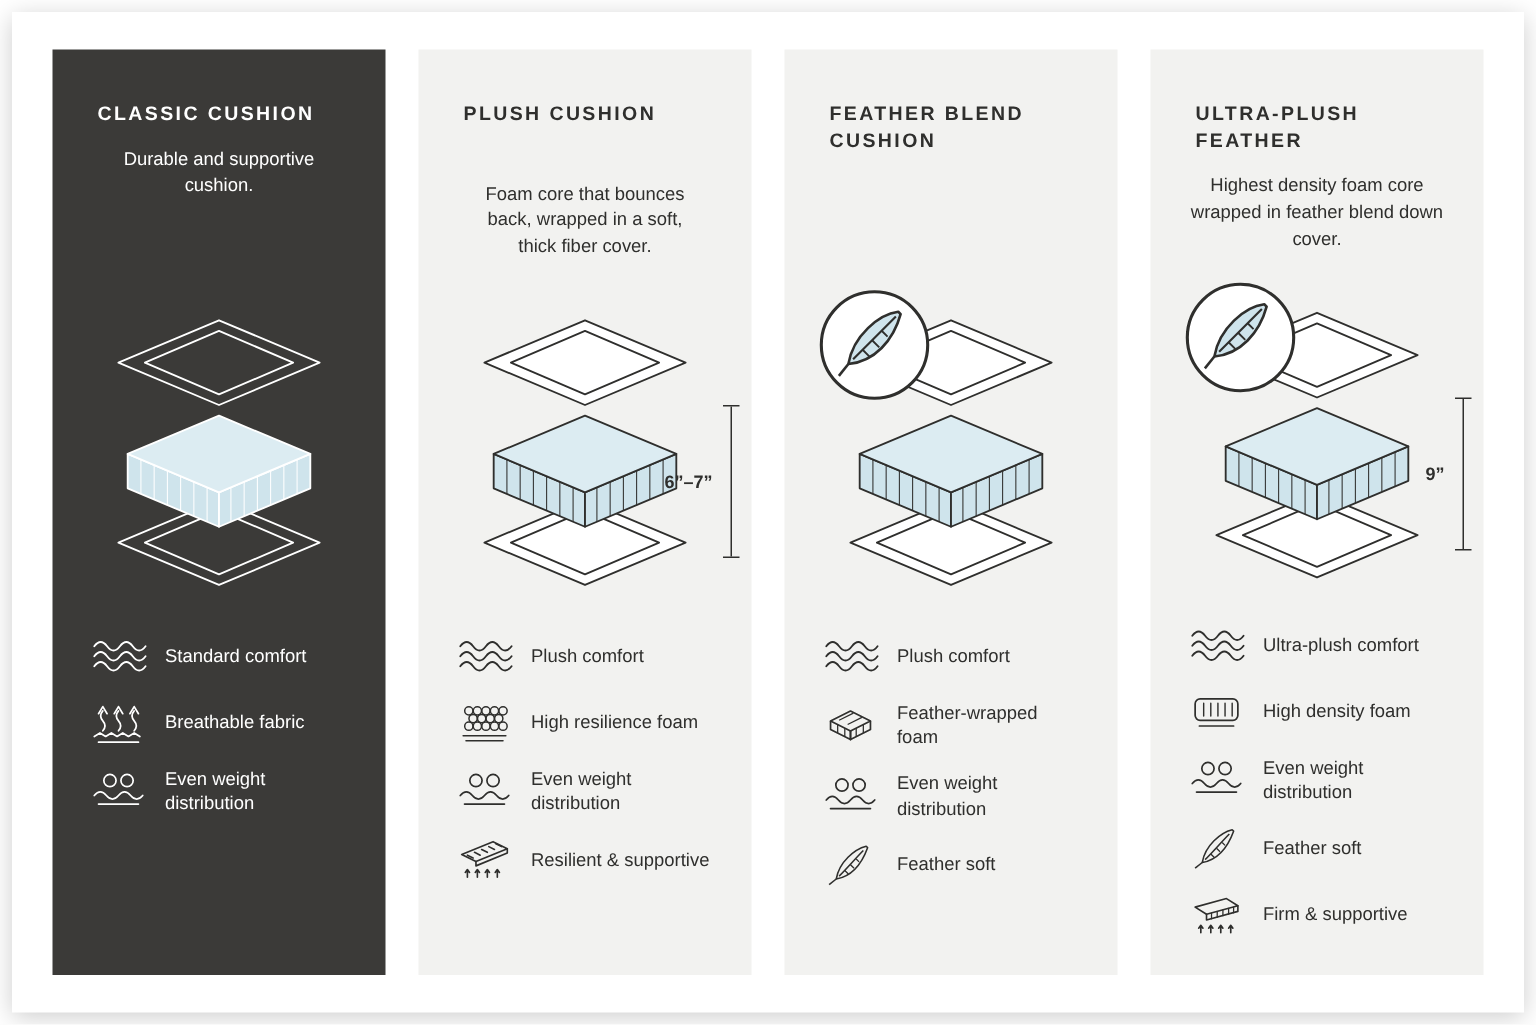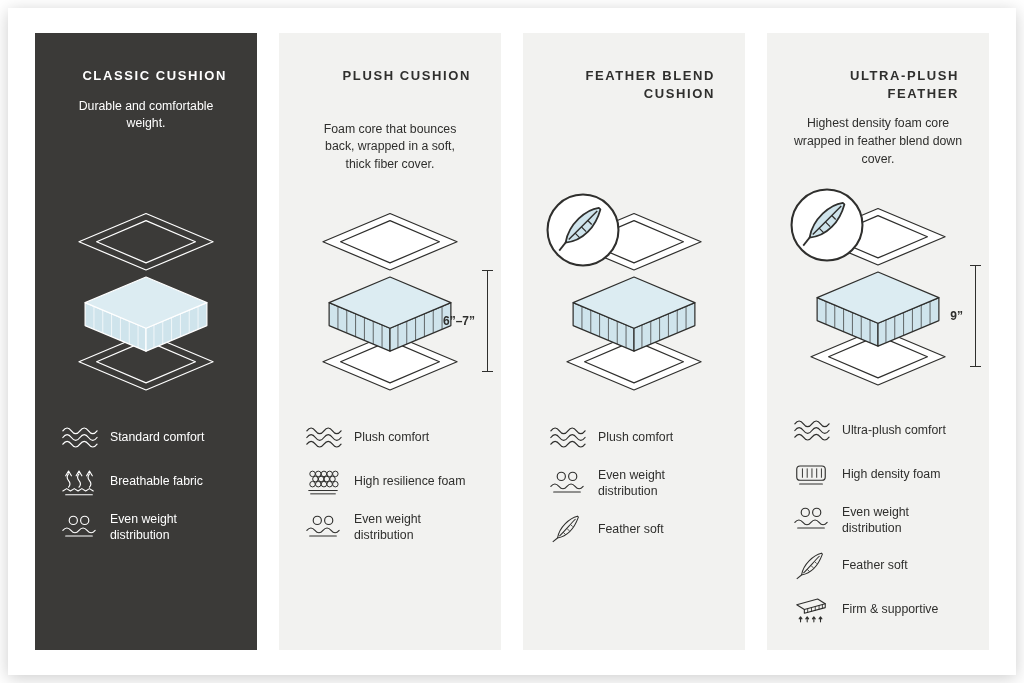--- a/index.html
+++ b/index.html
@@ -4,21 +4,21 @@
 <style>
   html,body{margin:0;padding:0;background:#fafafa;font-family:"Liberation Sans","DejaVu Sans",sans-serif;}
   .page{position:relative;width:1024px;height:683px;background:#fff;overflow:hidden;}
   .frame{position:absolute;left:8px;top:8px;right:8px;bottom:8px;background:#ffffff;
          box-shadow:0 3px 16px rgba(0,0,0,.20);display:flex;gap:22px;padding:25px 23px;
          box-sizing:border-box;justify-content:center;}
   .card{width:222px;flex:0 0 222px;box-sizing:border-box;padding:34px 24px 26px;display:flex;flex-direction:column;}
   .card.light{background:var(--light-bg);color:var(--text-dark);--cover-fill:#ffffff;}
   .card.dark{background:var(--dark-bg);color:var(--text-light);--cover-fill:var(--dark-bg);}
   .card-title{margin:0 auto;max-width:162px;font-size:13px;font-weight:bold;letter-spacing:1.6px;
-              text-align:right;line-height:1.35;}
+              text-align:left;line-height:1.35;}
   .card-desc{margin:13px auto 0;font-size:12.3px;line-height:1.45;text-align:center;}
   .card-header{height:128px;}
   .card:nth-child(1) .card-desc{max-width:146px;}
   .card:nth-child(2) .card-desc{max-width:152px;margin-top:36px;}
   .card:nth-child(3) .card-desc{max-width:200px;}
   .card:nth-child(4) .card-desc{max-width:178px;}
   .illus{height:212px;position:relative;display:flex;align-items:center;justify-content:center;font-weight:bold;}
   .illus-wrap{position:relative;width:150px;}
   .cushion-svg{display:block;width:150px;height:auto;}
   .feather-badge{position:absolute;left:-14px;top:-18px;width:76px;height:76px;}
@@ -35,21 +35,21 @@
   .f-label{margin-left:11px;font-size:12.3px;line-height:1.32;}
 </style>
 </head>
 <body>
 
 <div class="page">
   <div class="frame" id="cards">
       <section class="card dark">
         <div class="card-header">
           <h2 class="card-title">CLASSIC CUSHION</h2>
-          <p class="card-desc">Durable and comfortable weight.</p>
+          <p class="card-desc">Durable and supportive cushion.</p>
         </div>
         <div class="illus">
           <div class="illus-wrap">
             <svg class="cushion-svg" viewBox="0 0 170 206">
               <g fill="var(--cover-fill)" stroke="currentColor" stroke-width="1.4" stroke-linejoin="round">
                 <path d="M85 140 L161 172 L85 204 L9 172 Z"></path>
                 <path fill="none" d="M85 148 L141 172 L85 196 L29 172 Z"></path>
               </g>
               <g stroke="currentColor" stroke-width="1.4" stroke-linejoin="round">
                 <path fill="#cfe4ec" d="M16 105 L16 131 L85 160 L85 134 Z"></path>
@@ -187,20 +187,36 @@
                 <g fill="none" stroke="currentColor" stroke-width="1.2" stroke-linecap="round">
                   <circle cx="14" cy="7.5" r="4.3"></circle>
                   <circle cx="26" cy="7.5" r="4.3"></circle>
                   <path d="M3 18 q4.25 -5 8.5 0 t8.5 0 t8.5 0 t8.5 0"></path>
                   <path d="M6 24 h28"></path>
                 </g>
               </svg>
             </span>
             <span class="f-label">Even weight distribution</span>
           </li>
+          <li class="feature">
+            <span class="f-icon">
+              <svg viewBox="0 0 40 30">
+                <g fill="none" stroke="currentColor" stroke-width="1.15" stroke-linecap="round" stroke-linejoin="round">
+                  <path d="M4 12 L26 3 L36 8 L14 17 Z"></path>
+                  <path d="M14 17 L14 20 L36 11 L36 8"></path>
+                  <path d="M8 12.5 l4 2 M13 10.5 l4 2 M18 8.5 l4 2 M23 6.5 l4 2 M28 4.5 l4 2"></path>
+                  <path d="M8 28 v-5 M6.5 24.6 L8 22.6 L9.5 24.6"></path>
+                  <path d="M15 28 v-5 M13.5 24.6 L15 22.6 L16.5 24.6"></path>
+                  <path d="M22 28 v-5 M20.5 24.6 L22 22.6 L23.5 24.6"></path>
+                  <path d="M29 28 v-5 M27.5 24.6 L29 22.6 L30.5 24.6"></path>
+                </g>
+              </svg>
+            </span>
+            <span class="f-label">Resilient &amp; supportive</span>
+          </li>
         </ul>
       </section>
       <section class="card light">
         <div class="card-header">
           <h2 class="card-title">FEATHER BLEND CUSHION</h2>
         </div>
         <div class="illus">
           <div class="illus-wrap">
             <svg class="cushion-svg" viewBox="0 0 170 206">
               <g fill="var(--cover-fill)" stroke="currentColor" stroke-width="1.4" stroke-linejoin="round">
@@ -241,20 +257,34 @@
                   <path d="M3 15 q4.5 -6 9 0 t9 0 t9 0 t9 0"></path>
                   <path d="M3 22 q4.5 -6 9 0 t9 0 t9 0 t9 0"></path>
                 </g>
               </svg>
             </span>
             <span class="f-label">Plush comfort</span>
           </li>
           <li class="feature">
             <span class="f-icon">
               <svg viewBox="0 0 40 30">
+                <g fill="none" stroke="currentColor" stroke-width="1.2" stroke-linejoin="round">
+                  <path d="M6 12 L20 5 L34 12 L20 19 Z"></path>
+                  <path d="M6 12 V18 L20 25 V19"></path>
+                  <path d="M34 12 V18 L20 25 V19"></path>
+                  <path d="M11 14.5 V20.5 M16 17 V23 M24 17 V23 M29 14.5 V20.5" stroke-width="0.9"></path>
+                  <path d="M12 11.5 L22 6.5 M18 14.5 L28 9.5" stroke-width="0.9"></path>
+                </g>
+              </svg>
+            </span>
+            <span class="f-label">Feather-wrapped foam</span>
+          </li>
+          <li class="feature">
+            <span class="f-icon">
+              <svg viewBox="0 0 40 30">
                 <g fill="none" stroke="currentColor" stroke-width="1.2" stroke-linecap="round">
                   <circle cx="14" cy="7.5" r="4.3"></circle>
                   <circle cx="26" cy="7.5" r="4.3"></circle>
                   <path d="M3 18 q4.25 -5 8.5 0 t8.5 0 t8.5 0 t8.5 0"></path>
                   <path d="M6 24 h28"></path>
                 </g>
               </svg>
             </span>
             <span class="f-label">Even weight distribution</span>
           </li>

